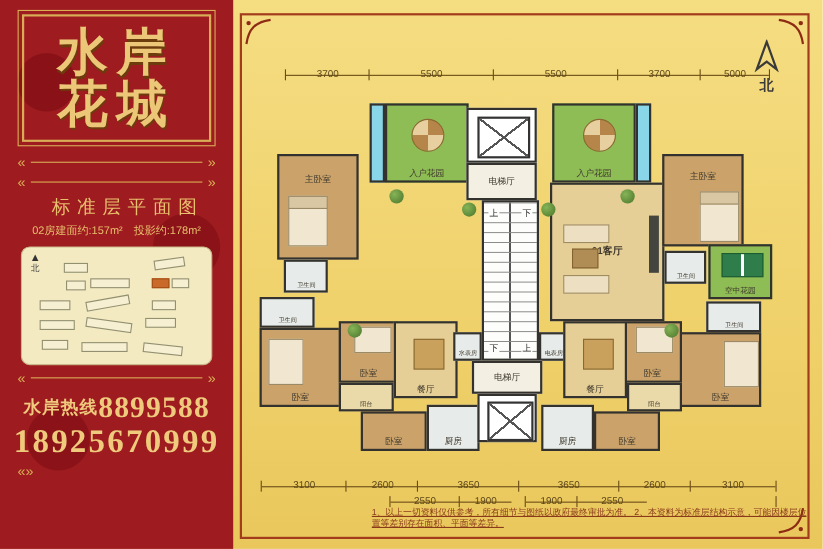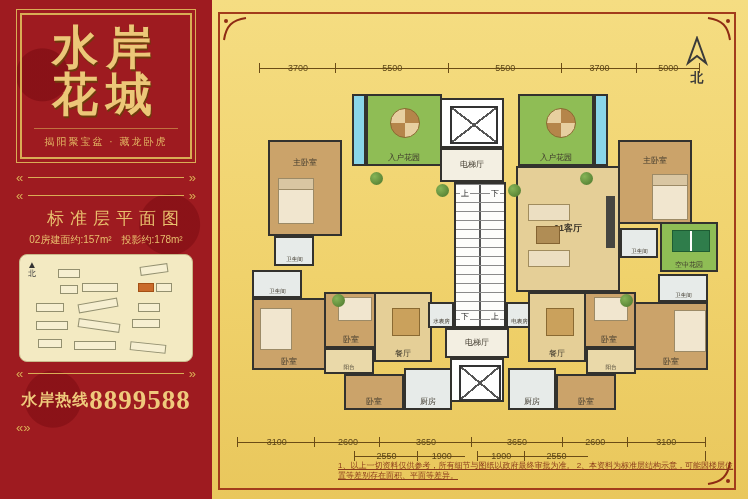--- a/index.html
+++ b/index.html
@@ -45,21 +45,21 @@
          font-size:13px;font-weight:bold;}
   
   .dimrow{position:absolute;display:flex;height:13px;}
   .dimseg{position:relative;border-bottom:1px solid #6b4c16;height:12px;text-align:center;}
   .dimseg::before{content:'';position:absolute;left:-1px;bottom:-5px;width:1px;height:10px;background:#6b4c16;}
   .dimrow::after{content:'';width:1px;height:10px;background:#6b4c16;align-self:flex-end;margin-bottom:-4px;}
   .dimseg .dl{font-size:9px;color:#5d4718;line-height:1;position:relative;top:1px;}
   .dimseg.sp{border-bottom:none;}
   .dimseg.sp::before{display:none;}
   
-  .fp{position:absolute;left:28px;top:88px;width:480px;height:330px;}
+  .fp{position:absolute;left:12px;top:88px;width:480px;height:330px;}
   .rm{position:absolute;box-sizing:border-box;border:2px solid #33322e;display:flex;
       align-items:flex-end;justify-content:center;padding:1px;font-size:9px;color:#3e382c;}
   .rm .lbl{line-height:1.1;white-space:nowrap;}
   .sm8{font-size:8px;} .sm7{font-size:7px;}
   .tiny{font-size:9px;transform:scale(.62);transform-origin:center bottom;}
   .wood{background:#cba36a;} .tan{background:#e5cf97;} .tile{background:#e7ebe9;}
   .green{background:#8fbd55;} .pool{background:#8ad6e9;} .balc{background:#ead9a9;}
   .hall{background:#f3efe2;}
   .stair{background:#fdfdfb;
      background-image:linear-gradient(#8a8a8a 0 1px,transparent 1px 9px),
@@ -85,21 +85,20 @@
 </style>
 </head>
 <body>
 
 <div class="page">
 
   <div class="panel">
     <div class="brandframe">
       <div class="brandname">水岸</div>
       <div class="brandname">花城</div>
-      <div class="tagline">揭阳聚宝盆 · 藏龙卧虎</div>
     </div>
     <div class="orn">
         <span>«</span>
         <span class="orn-line"></span>
         <span>»</span>
       </div>
     <div class="orn">
         <span>«</span>
         <span class="orn-line"></span>
         <span>»</span>
@@ -129,20 +128,21 @@
       <div class="blk" style="left:54px;top:86px;width:40px;"></div>
       <div class="blk" style="left:110px;top:88px;width:34px;transform:rotate(6deg);"></div>
     </div>
     <div class="orn">
         <span>«</span>
         <span class="orn-line"></span>
         <span>»</span>
       </div>
     <div class="hotline">
       <div><span class="hl1">水岸热线</span><span class="hp1">8899588</span></div>
+      <div class="hp2">18925670999</div>
     </div>
     <div class="orn">
         <span>«</span>
         <span>»</span>
       </div>
 
   </div>
 
   <div class="plan-area">
     <div class="frame"></div>

